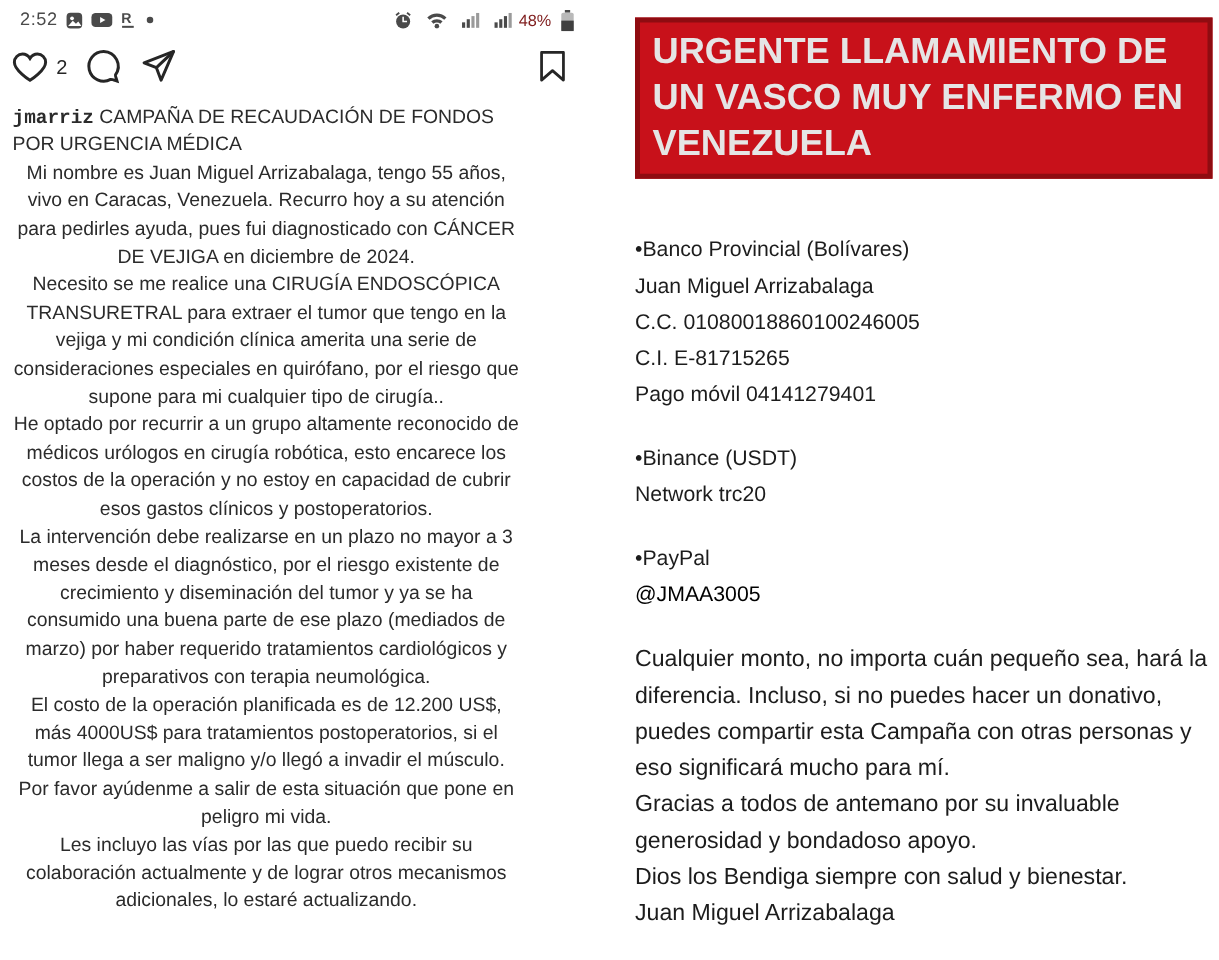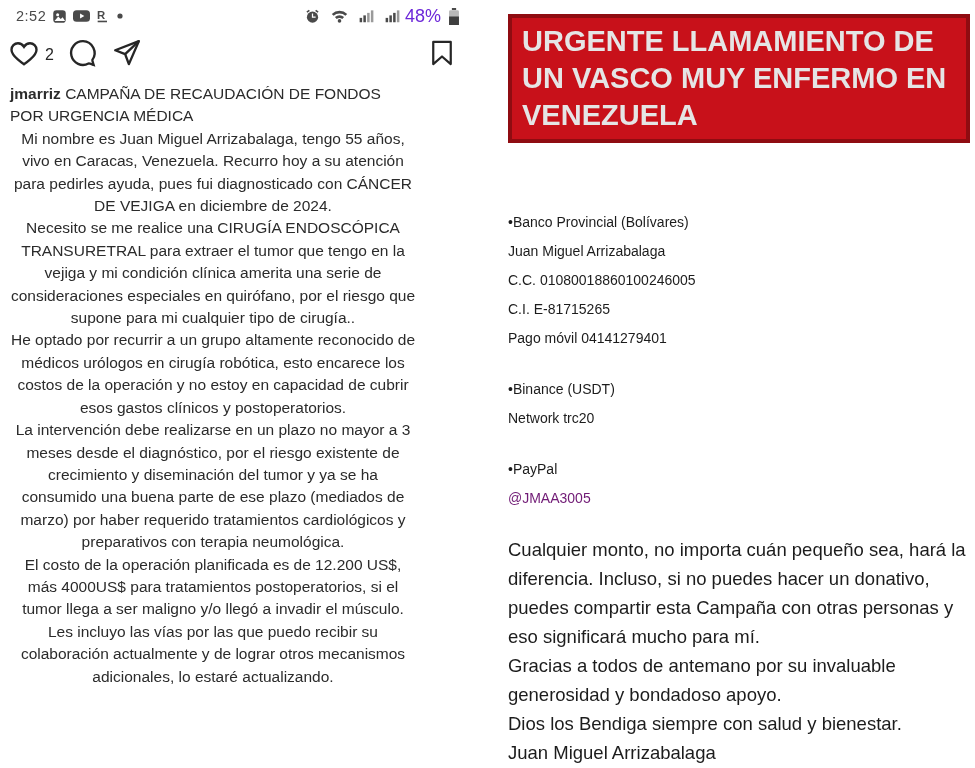--- a/index.html
+++ b/index.html
@@ -4,38 +4,38 @@
 <style>
   html,body{margin:0;padding:0;}
   body{width:975px;height:768px;background:#ffffff;font-family:"Liberation Sans",sans-serif;position:relative;overflow:hidden;}
 
   
   .phone{position:absolute;left:0;top:0;width:472px;}
   .statusbar{display:flex;align-items:center;padding:5px 12px 0 16px;color:#4a4a4a;font-size:14.5px;height:22px;}
   .statusbar .time{letter-spacing:.5px;}
   .sb-ico{display:inline-flex;align-items:center;margin-left:6px;}
   .sb-right{margin-left:auto;display:flex;align-items:center;gap:5px;}
-  .battery-pct{color:#6d28d9;font-size:18px;}
+  .battery-pct{color:#7f1d1d;font-size:13px;}
 
   .actions{display:flex;align-items:center;padding:7px 14px 4px 9px;height:38px;}
   .act-ico{display:inline-flex;align-items:center;margin-right:14px;cursor:pointer;}
   .like-count{font-size:16px;color:#262626;margin:4px 14px 0 -8px;}
   .spacer{flex:1;}
 
   .caption{padding:7px 10px 0 10px;width:406px;font-size:15.5px;line-height:22.4px;color:#2b2b2b;}
-  .caption .uname{font-weight:bold;}
+  .caption .uname{font-weight:bold;font-family:Liberation Mono, monospace;}
   .caption div{margin:0;text-align:center;}
 
   
   .flyer{position:absolute;left:508px;top:14px;width:462px;color:#1c1c1c;}
   .banner{background:#c8111a;border:4px solid #8f0c11;color:#e5e5e5;font-weight:bold;font-size:29px;line-height:37px;padding:5px 10px;box-sizing:border-box;}
-  .paygroups{margin-top:65px;font-size:14px;line-height:29px;}
+  .paygroups{margin-top:42px;font-size:17px;line-height:29px;}
   .paygroup{margin-bottom:22px;}
   .paygroup div{white-space:nowrap;}
-  .paypal-handle{color:#701a75;cursor:pointer;}
+  .paypal-handle{color:#000000;cursor:pointer;}
   .closing{font-size:18.5px;line-height:29px;}
 
   svg{display:block;}
 </style>
 </head>
 <body>
 
 <div class="phone">
 
   <div class="statusbar">
@@ -133,20 +133,21 @@
   </div>
 
   <div class="caption">
     <span class="uname">jmarriz</span>
     <span>CAMPAÑA DE RECAUDACIÓN DE FONDOS POR URGENCIA MÉDICA</span>
     <div>Mi nombre es Juan Miguel Arrizabalaga, tengo 55 años, vivo en Caracas, Venezuela. Recurro hoy a su atención para pedirles ayuda, pues fui diagnosticado con CÁNCER DE VEJIGA en diciembre de 2024.</div>
     <div>Necesito se me realice una CIRUGÍA ENDOSCÓPICA TRANSURETRAL para extraer el tumor que tengo en la vejiga y mi condición clínica amerita una serie de consideraciones especiales en quirófano, por el riesgo que supone para mi cualquier tipo de cirugía..</div>
     <div>He optado por recurrir a un grupo altamente reconocido de médicos urólogos en cirugía robótica, esto encarece los costos de la operación y no estoy en capacidad de cubrir esos gastos clínicos y postoperatorios.</div>
     <div>La intervención debe realizarse en un plazo no mayor a 3 meses desde el diagnóstico, por el riesgo existente de crecimiento y diseminación del tumor y ya se ha consumido una buena parte de ese plazo (mediados de marzo) por haber requerido tratamientos cardiológicos y preparativos con terapia neumológica.</div>
     <div>El costo de la operación planificada es de 12.200 US$, más 4000US$ para tratamientos postoperatorios, si el tumor llega a ser maligno y/o llegó a invadir el músculo.</div>
+    <div>Por favor ayúdenme a salir de esta situación que pone en peligro mi vida.</div>
     <div>Les incluyo las vías por las que puedo recibir su colaboración actualmente y de lograr otros mecanismos adicionales, lo estaré actualizando.</div>
   </div>
 </div>
 
 <div class="flyer">
   <div class="banner">URGENTE LLAMAMIENTO DE UN VASCO MUY ENFERMO EN VENEZUELA</div>
 
   <div class="paygroups">
     <div class="paygroup">
       <div>•Banco Provincial (Bolívares)</div>

